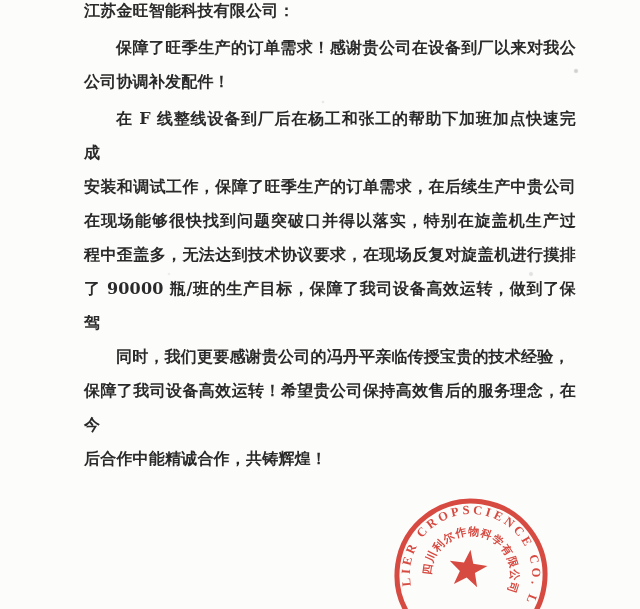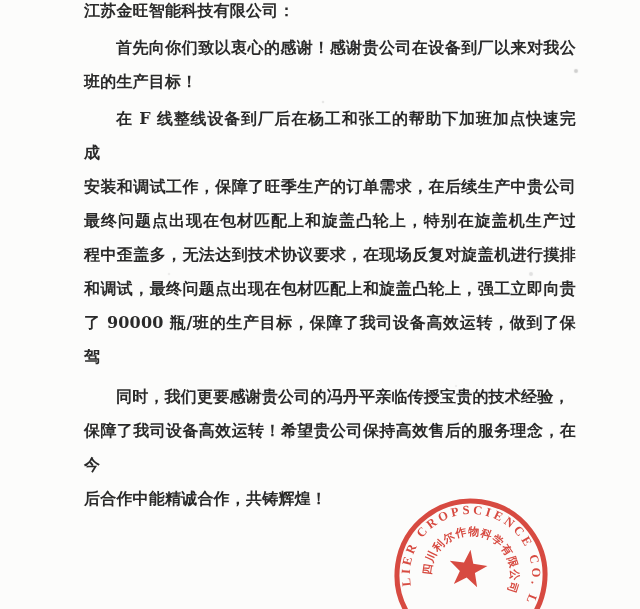--- a/index.html
+++ b/index.html
@@ -17,21 +17,21 @@
     width:492px;
     font-size:16px;
     line-height:34px;
     font-weight:600;
     letter-spacing:.2px;
   }
   .line{min-height:34px;}
   .j{text-align:justify;text-align-last:justify;}
   .indent{text-indent:2em;}
   .para{margin-top:3px;}
-  .para-gap{margin-top:6px;}
+  .para-gap{margin-top:0;}
   .stamp{
     position:absolute;
     left:392px;top:498px;
     width:160px;height:160px;
     mix-blend-mode:multiply;
     opacity:.88;
   }
   .stamp text{
     font-family:"Liberation Serif","DejaVu Serif",serif;
     font-weight:700;
@@ -53,30 +53,29 @@
 
 <div class="page">
 
   <div class="speck"></div>
 
   <div class="letter-body">
 
     <div class="line">江苏金旺智能科技有限公司：</div>
 
     <div class="para">
-      <div class="line j indent">首先向你们致以衷心的感谢！感谢贵公司在设备到厂以来对我公</div>
-      <div class="line">班的生产目标！</div>
+      <div class="line j indent">保障了旺季生产的订单需求！感谢贵公司在设备到厂以来对我公</div>
+      <div class="line">公司协调补发配件！</div>
     </div>
 
     <div class="para">
       <div class="line j indent">在 F 线整线设备到厂后在杨工和张工的帮助下加班加点快速完成</div>
       <div class="line j">安装和调试工作，保障了旺季生产的订单需求，在后续生产中贵公司</div>
-      <div class="line j">最终问题点出现在包材匹配上和旋盖凸轮上，特别在旋盖机生产过</div>
+      <div class="line j">在现场能够很快找到问题突破口并得以落实，特别在旋盖机生产过</div>
       <div class="line j">程中歪盖多，无法达到技术协议要求，在现场反复对旋盖机进行摸排</div>
-      <div class="line j">和调试，最终问题点出现在包材匹配上和旋盖凸轮上，强工立即向贵</div>
       <div class="line j">了 90000 瓶/班的生产目标，保障了我司设备高效运转，做到了保驾</div>
     </div>
 
     <div class="para para-gap">
       <div class="line indent">同时，我们更要感谢贵公司的冯丹平亲临传授宝贵的技术经验，</div>
       <div class="line j">保障了我司设备高效运转！希望贵公司保持高效售后的服务理念，在今</div>
       <div class="line">后合作中能精诚合作，共铸辉煌！</div>
     </div>
 
   </div>

